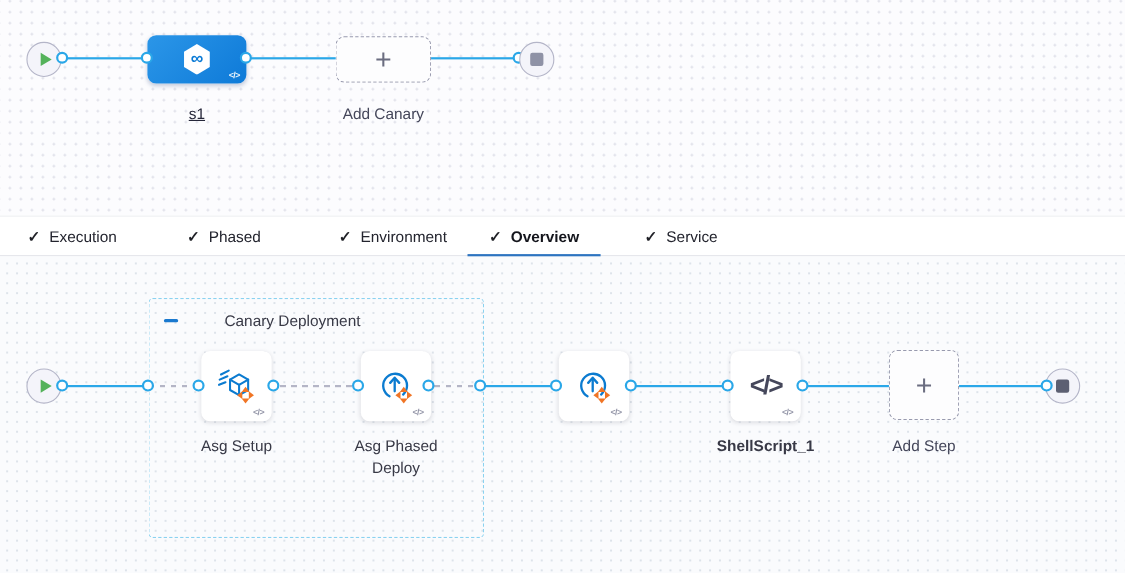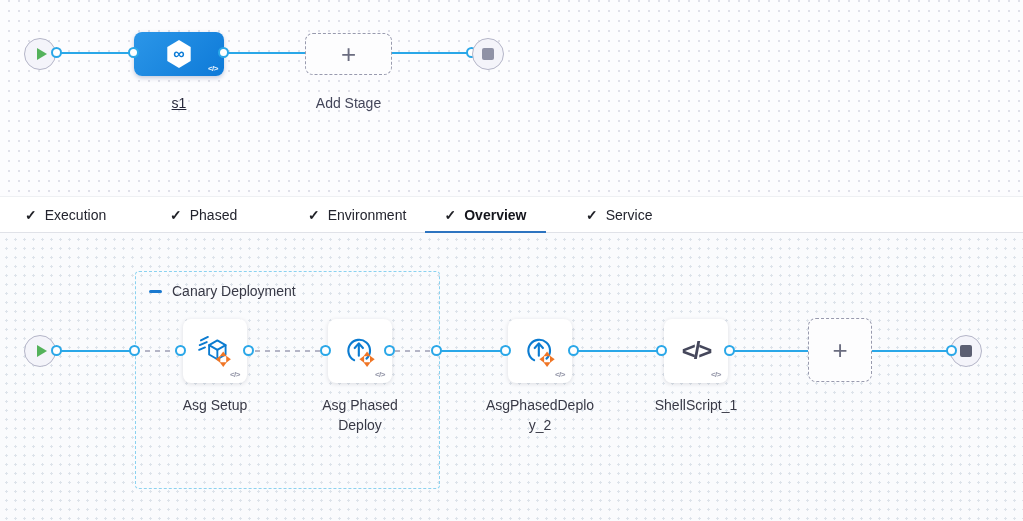--- a/index.html
+++ b/index.html
@@ -94,21 +94,21 @@
   
   .group-box{
     position:absolute;left:135px;top:38px;width:305px;height:218px;
     border:1px dashed #8ad2f0;border-radius:4px;box-sizing:border-box;
   }
   .group-header{
     position:absolute;left:149px;top:50px;display:flex;align-items:center;gap:10px;
     cursor:pointer;
   }
   .minus-icon{width:13px;height:3px;border-radius:2px;background:#1a79cf;}
-  .group-label{font-size:14px;color:#383946;}
+  .group-label{font-size:14px;color:#383946;margin-left:32px;}
 </style>
 </head>
 <body>
 
 <div id="app">
 
   <div id="canvas-top" class="canvas">
     <div class="hline" style="left:57px;top:52px;width:415px;"></div>
 
     <div class="endpoint" style="left:24px;top:38px;">
@@ -128,21 +128,21 @@
     <div class="dashed-box" style="left:305px;top:33px;width:87px;height:42px;">
       <span class="plus">+</span>
     </div>
 
     <div class="port" style="left:466px;top:47px;"></div>
     <div class="endpoint" style="left:472px;top:38px;">
       <div class="stop-sq" style="background:#8f92a6;"></div>
     </div>
 
     <div class="node-label" style="left:134px;top:93px;width:90px;text-decoration:underline;">s1</div>
-    <div class="node-label" style="left:300px;top:93px;width:97px;color:#44465a;">Add Stage</div>
+    <div class="node-label" style="left:300px;top:93px;width:97px;color:#44465a;">Add Canary</div>
   </div>
 
   <div id="tabbar">
     <div class="tab" style="left:25px;">
       <span class="check">✓</span>
       <span>Execution</span>
     </div>
     <div class="tab" style="left:170px;">
       <span class="check">✓</span>
       <span>Phased</span>
@@ -253,17 +253,17 @@
     <div class="port" style="left:384px;top:112px;"></div>
     <div class="port" style="left:431px;top:112px;"></div>
     <div class="port" style="left:500px;top:112px;"></div>
     <div class="port" style="left:568px;top:112px;"></div>
     <div class="port" style="left:656px;top:112px;"></div>
     <div class="port" style="left:724px;top:112px;"></div>
     <div class="port" style="left:946px;top:112px;"></div>
 
     <div class="node-label step-label" style="left:305px;top:162px;width:110px;">Asg Phased Deploy</div>
     <div class="node-label step-label" style="left:160px;top:162px;width:110px;">Asg Setup</div>
-    <div class="node-label step-label break-all" style="left:485px;top:162px;width:110px;">AsgPhasedDeploy_2</div>
-    <div class="node-label step-label" style="left:641px;top:162px;width:110px;">ShellScript_1</div>
+    <div class="node-label step-label" style="left:641px;top:162px;width:110px;font-weight:bold;">ShellScript_1</div>
+    <div class="node-label step-label" style="left:785px;top:162px;width:110px;color:#44465a;">Add Step</div>
   </div>
 
 </div>
 
 </body></html>

